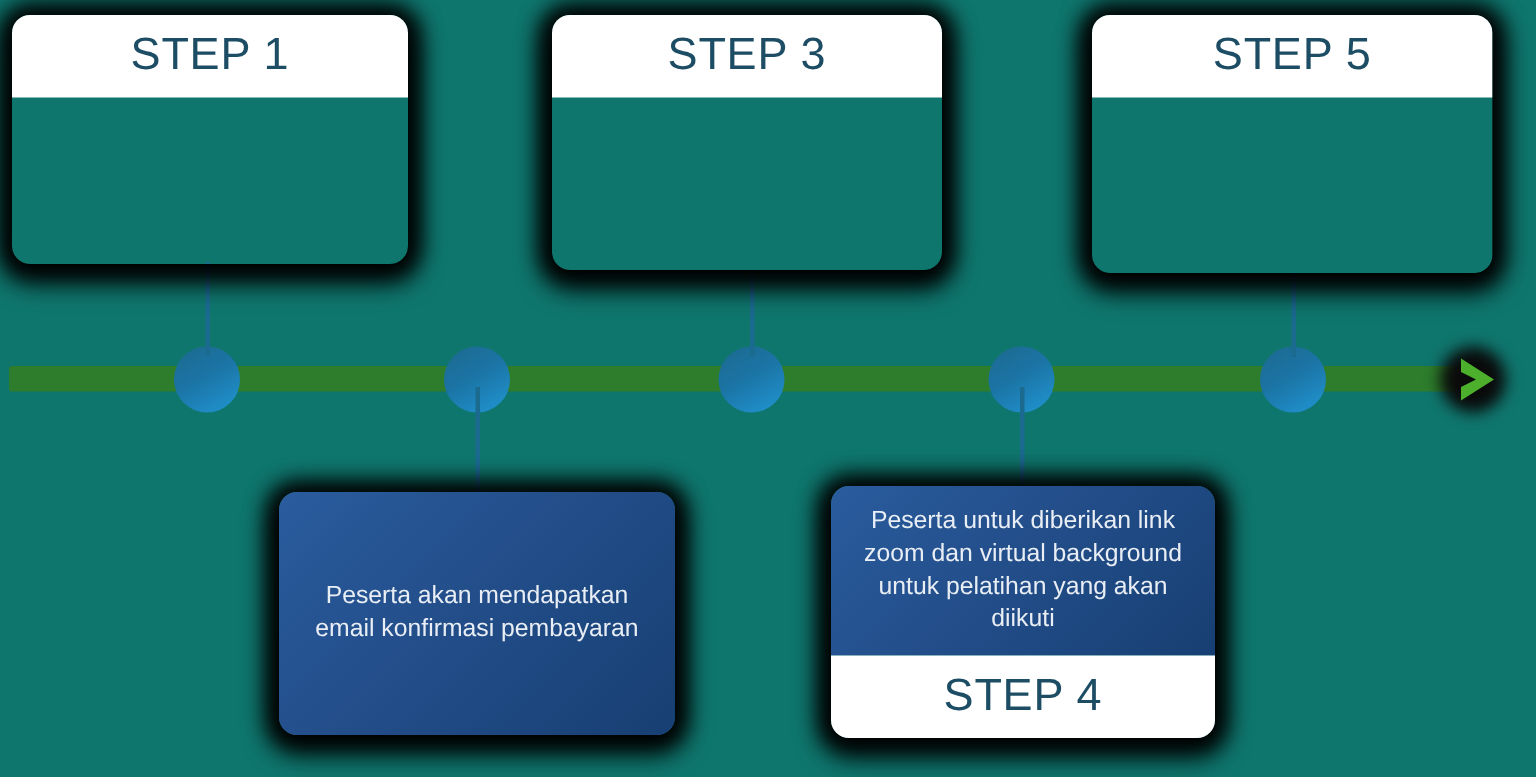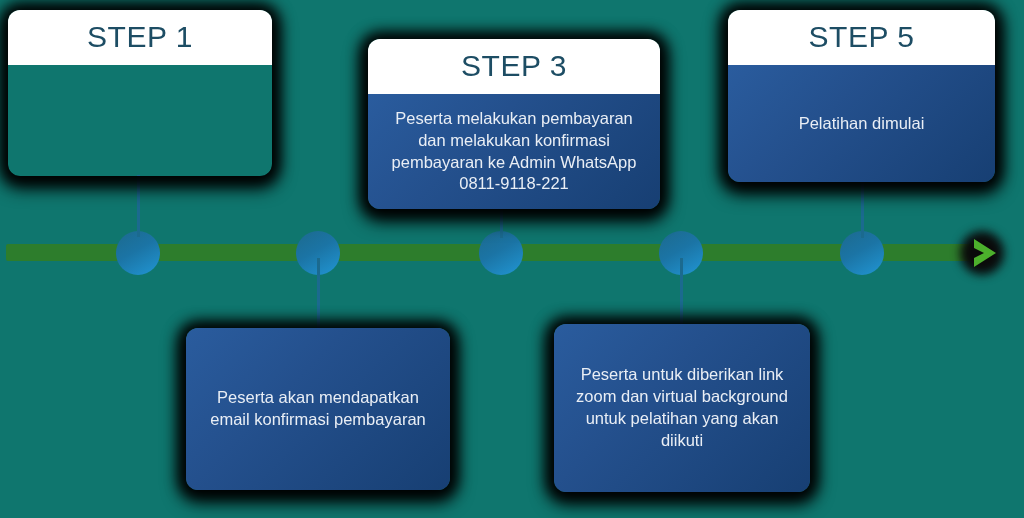--- a/index.html
+++ b/index.html
@@ -125,39 +125,34 @@
   <div class="connector" style="left:137px; top:175px; height:62px;"></div>
   <div class="connector" style="left:317px; top:258px; height:70px;"></div>
   <div class="connector" style="left:500px; top:180px; height:58px;"></div>
   <div class="connector" style="left:680px; top:258px; height:70px;"></div>
   <div class="connector" style="left:861px; top:182px; height:56px;"></div>
 
   <div class="card" style="left:8px; top:10px; width:264px; height:166px;">
     <div class="card-header">STEP 1</div>
   </div>
 
-  <div class="card" style="left:368px; top:10px; width:292px; height:170px;margin-top:29px;">
+  <div class="card" style="left:368px; top:10px; width:260px; height:170px;">
     <div class="card-header">STEP 3</div>
-    <div class="card-body">
-      <span>Peserta melakukan pembayaran dan melakukan konfirmasi pembayaran ke Admin WhatsApp 0811-9118-221</span>
-    </div>
   </div>
 
   <div class="card" style="left:728px; top:10px; width:267px; height:172px;">
     <div class="card-header">STEP 5</div>
-    <div class="card-body">
-      <span>Pelatihan dimulai</span>
-    </div>
   </div>
 
   <div class="card bottom-label" style="left:186px; top:328px; width:264px; height:162px;">
     <div class="card-body">
       <span>Peserta akan mendapatkan email konfirmasi pembayaran</span>
     </div>
   </div>
 
   <div class="card bottom-label" style="left:554px; top:324px; width:256px; height:168px;">
+    <div class="card-header">STEP 4</div>
     <div class="card-body">
       <span>Peserta untuk diberikan link zoom dan virtual background untuk pelatihan yang akan diikuti</span>
     </div>
   </div>
 
 </div>
 
 </body></html>

